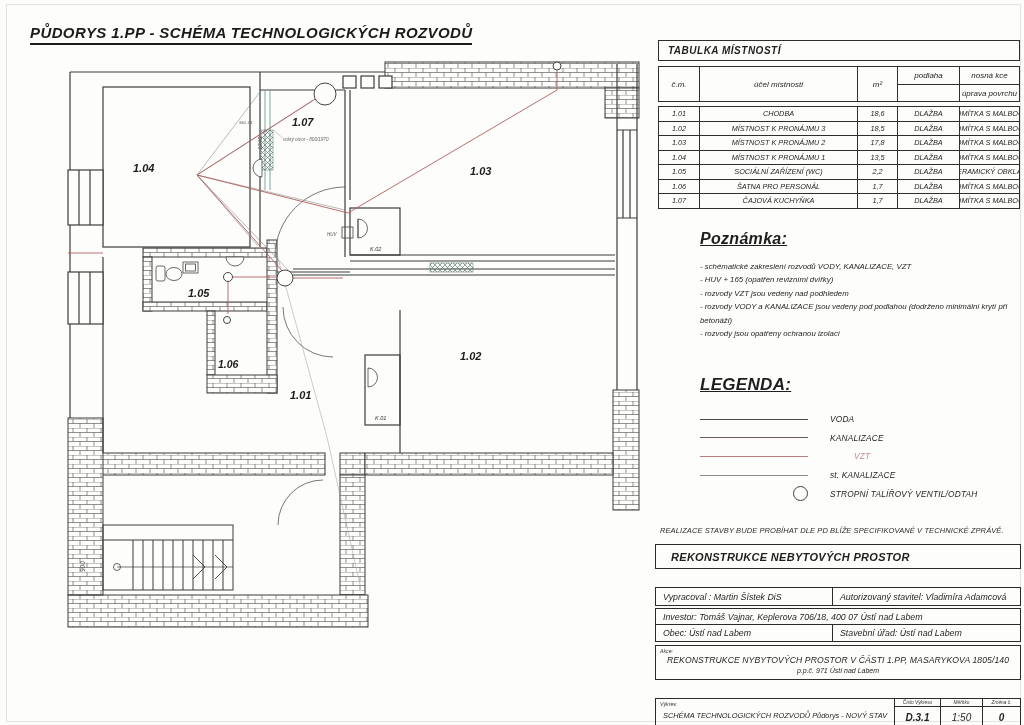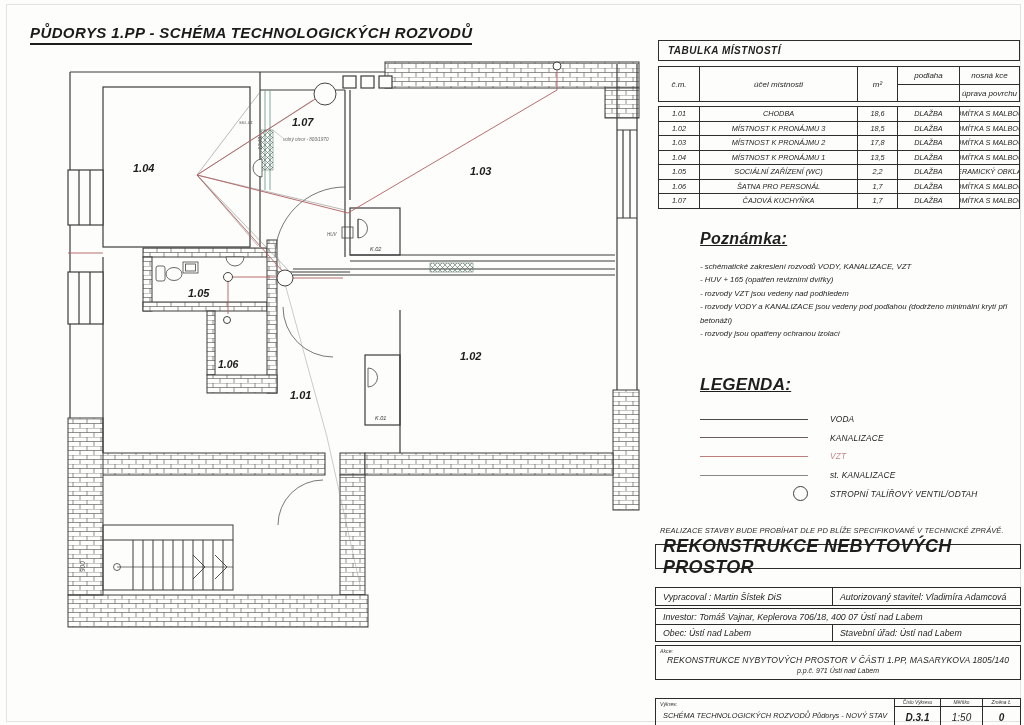--- a/index.html
+++ b/index.html
@@ -39,21 +39,21 @@
   .leg-row{display:flex;align-items:center;height:18.6px;}
   .leg-sample{width:108px;margin-right:22px;display:flex;align-items:center;justify-content:flex-end;}
   .leg-line{width:108px;border-top:1.3px solid #555;}
   .leg-circle{width:13px;height:13px;border:1.3px solid #3f3f3f;border-radius:50%;}
   .leg-label{font-size:8.3px;color:#232323;letter-spacing:.2px;white-space:nowrap;}
   
   #construction-note{left:660px;top:526px;width:360px;font-size:7.5px;color:#2a2a2a;letter-spacing:.1px;}
   
   #title-block{left:655px;top:544px;width:366px;font-size:8.8px;}
   .tb-project{border:1.6px solid #2b2b2b;height:23px;display:flex;align-items:center;
-        padding-left:7px;font-size:18px;font-weight:bold;letter-spacing:.3px;}
+        padding-left:15px;font-size:11px;font-weight:bold;letter-spacing:.3px;}
   .tb-grid2{margin-top:18px;border:1.4px solid #2b2b2b;display:grid;grid-template-columns:176px 1fr;height:17px;}
   .tb-grid2 .cell{display:flex;align-items:center;padding-left:7px;white-space:nowrap;overflow:hidden;}
   .tb-grid2 .cell + .cell{border-left:1.4px solid #2b2b2b;}
   .tb-full{margin-top:2px;border:1.4px solid #2b2b2b;height:15px;display:flex;align-items:center;
         padding-left:7px;white-space:nowrap;overflow:hidden;}
   .tb-grid2b{border:1.4px solid #2b2b2b;border-top:none;display:grid;grid-template-columns:176px 1fr;height:16px;}
   .tb-grid2b .cell{display:flex;align-items:center;padding-left:7px;white-space:nowrap;}
   .tb-grid2b .cell + .cell{border-left:1.4px solid #2b2b2b;}
   .tb-akce{margin-top:3px;border:1.4px solid #2b2b2b;height:33px;position:relative;}
   .tiny-label{position:absolute;top:2px;left:4px;font-size:5.2px;color:#333;}
@@ -297,21 +297,21 @@
       <div class="leg-row">
         <span class="leg-sample">
             <span class="leg-line" style="border-top-color: rgb(107, 91, 91);"></span>
           </span>
         <span class="leg-label" style="color: rgb(35, 35, 35);">KANALIZACE</span>
       </div>
       <div class="leg-row">
         <span class="leg-sample">
             <span class="leg-line" style="border-top-color: rgb(188, 125, 125);"></span>
           </span>
-        <span class="leg-label" style="color: rgb(195, 138, 138);">VZT</span>
+        <span class="leg-label" style="color: rgb(195, 138, 138); margin-left: 24px;">VZT</span>
       </div>
       <div class="leg-row">
         <span class="leg-sample">
             <span class="leg-line" style="border-top-color: rgb(138, 138, 138);"></span>
           </span>
         <span class="leg-label" style="color: rgb(35, 35, 35);">st. KANALIZACE</span>
       </div>
       <div class="leg-row">
         <span class="leg-sample">
             <span class="leg-circle"></span>

